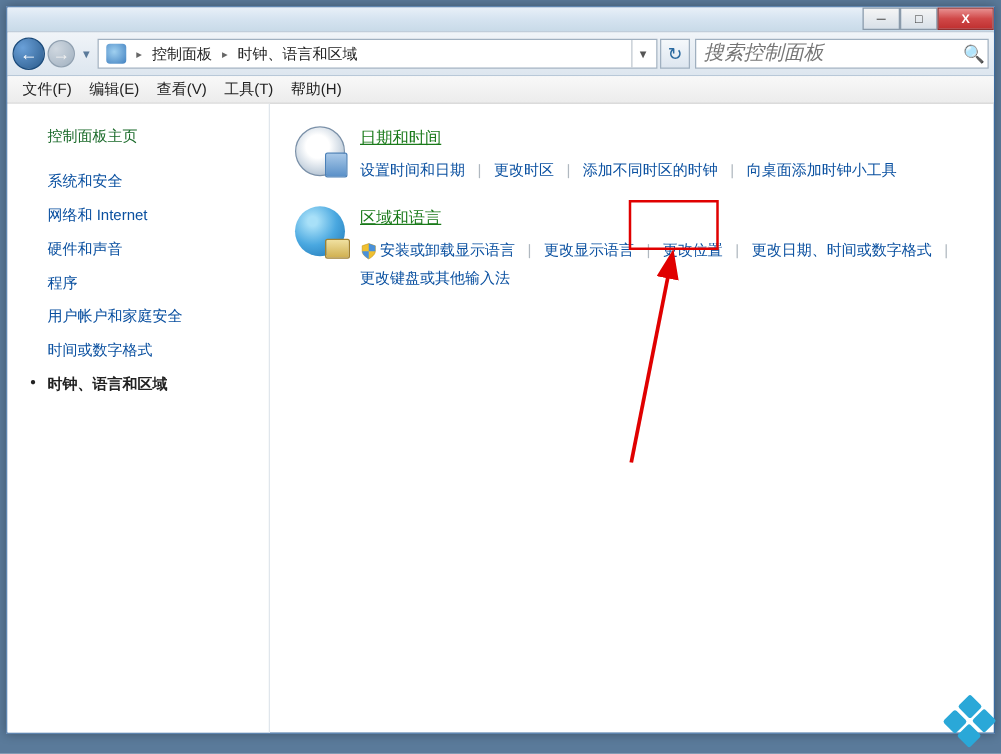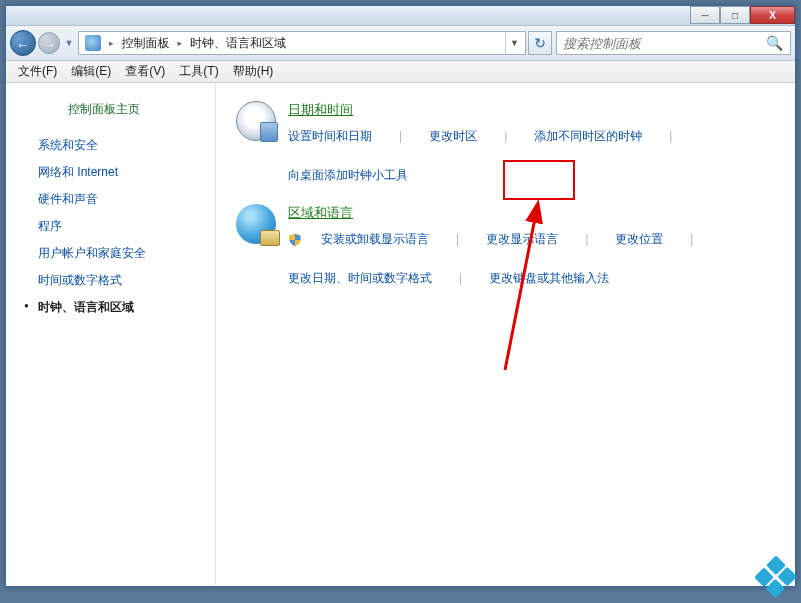--- a/index.html
+++ b/index.html
@@ -118,21 +118,21 @@
   border: 1px solid #a0b0c0;
   display: flex;
   align-items: center;
   padding: 0 6px;
   margin-left: 2px;
 }
 .search input {
   flex: 1;
   border: none;
   outline: none;
-  font-size: 13px;
+  font-size: 16px;
   color: #888;
   font-style: italic;
   font-family: inherit;
 }
 .search-icon { color: #3a6a9a; font-size: 14px; }
 .menubar {
   height: 22px;
   background: linear-gradient(to bottom, #f8f8f8, #ececec);
   border-bottom: 1px solid #d0d0d0;
   display: flex;
@@ -152,21 +152,20 @@
 .sidebar {
   width: 210px;
   background: #fff;
   border-right: 1px solid #e0e6ec;
   padding: 18px 0 0 0;
 }
 .sidebar-title {
   padding: 0 20px 14px 32px;
   font-size: 12px;
   color: #1a6a2a;
-  margin-left: 30px;
 }
 .side-link {
   display: block;
   padding: 5px 20px 5px 32px;
   font-size: 12px;
   color: #0a50a0;
 }
 .side-link.current {
   color: #222;
   font-weight: bold;
@@ -226,21 +225,21 @@
 .cat-title {
   font-size: 13px;
   color: #1a7a1a;
   margin-bottom: 6px;
   text-decoration: underline;
 }
 .cat-links {
   display: flex;
   flex-wrap: wrap;
   align-items: center;
-  gap: 17px;
+  gap: 0;
   line-height: 22px;
 }
 .cat-link {
   color: #0a50a0;
   font-size: 12px;
   white-space: nowrap;
 }
 .sep {
   color: #b0b8c0;
   padding: 0 10px;

